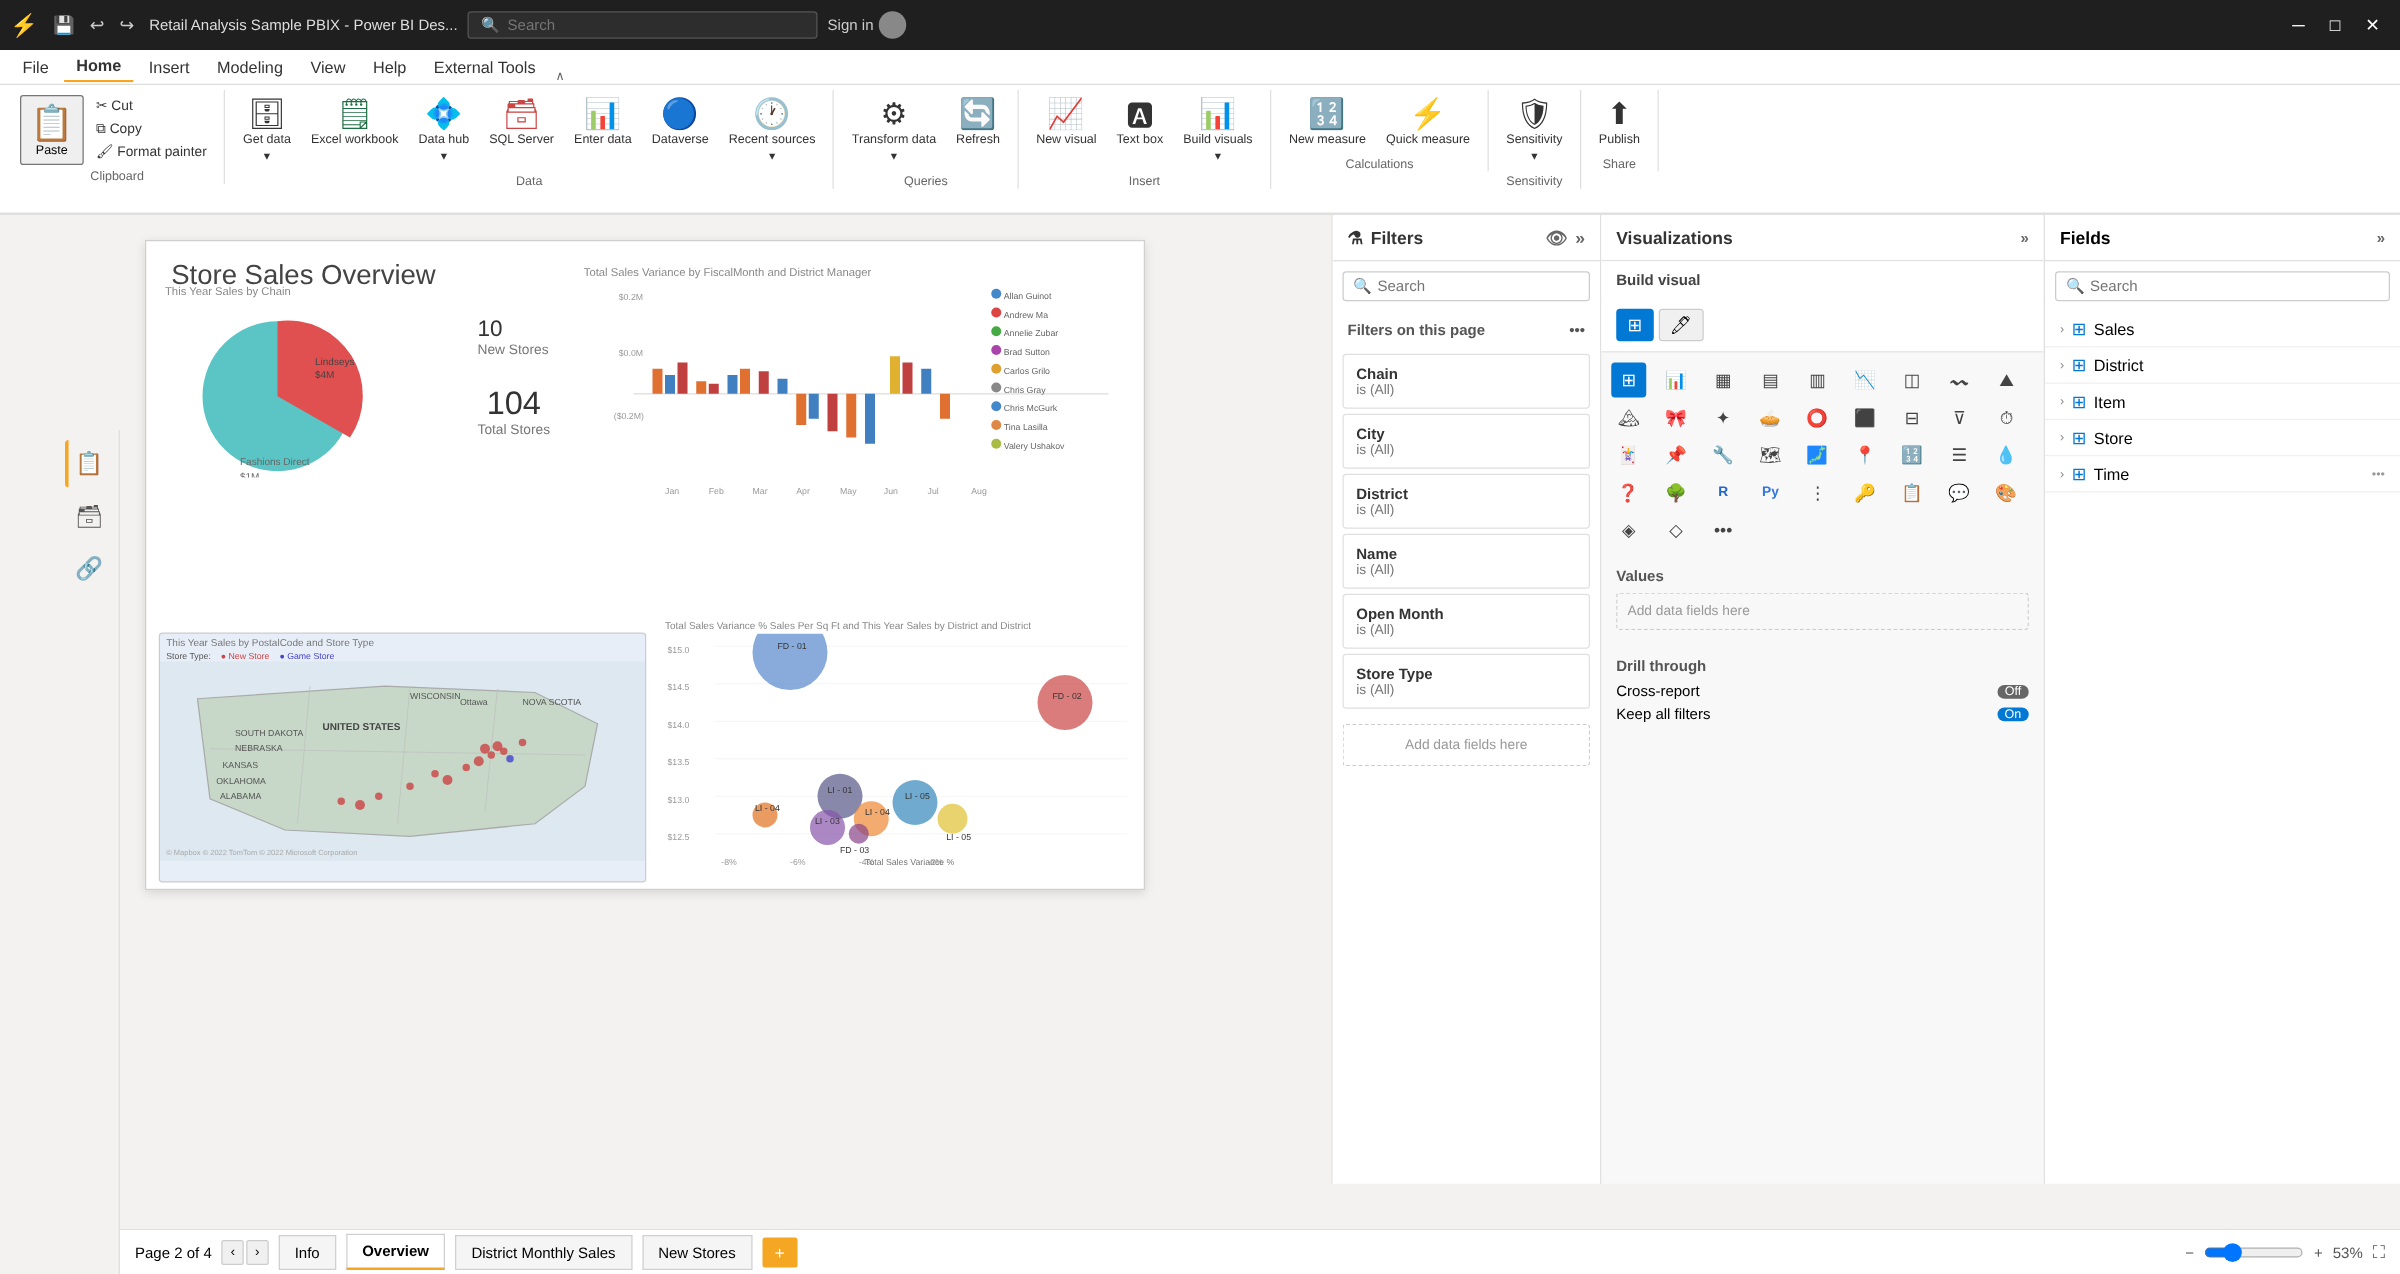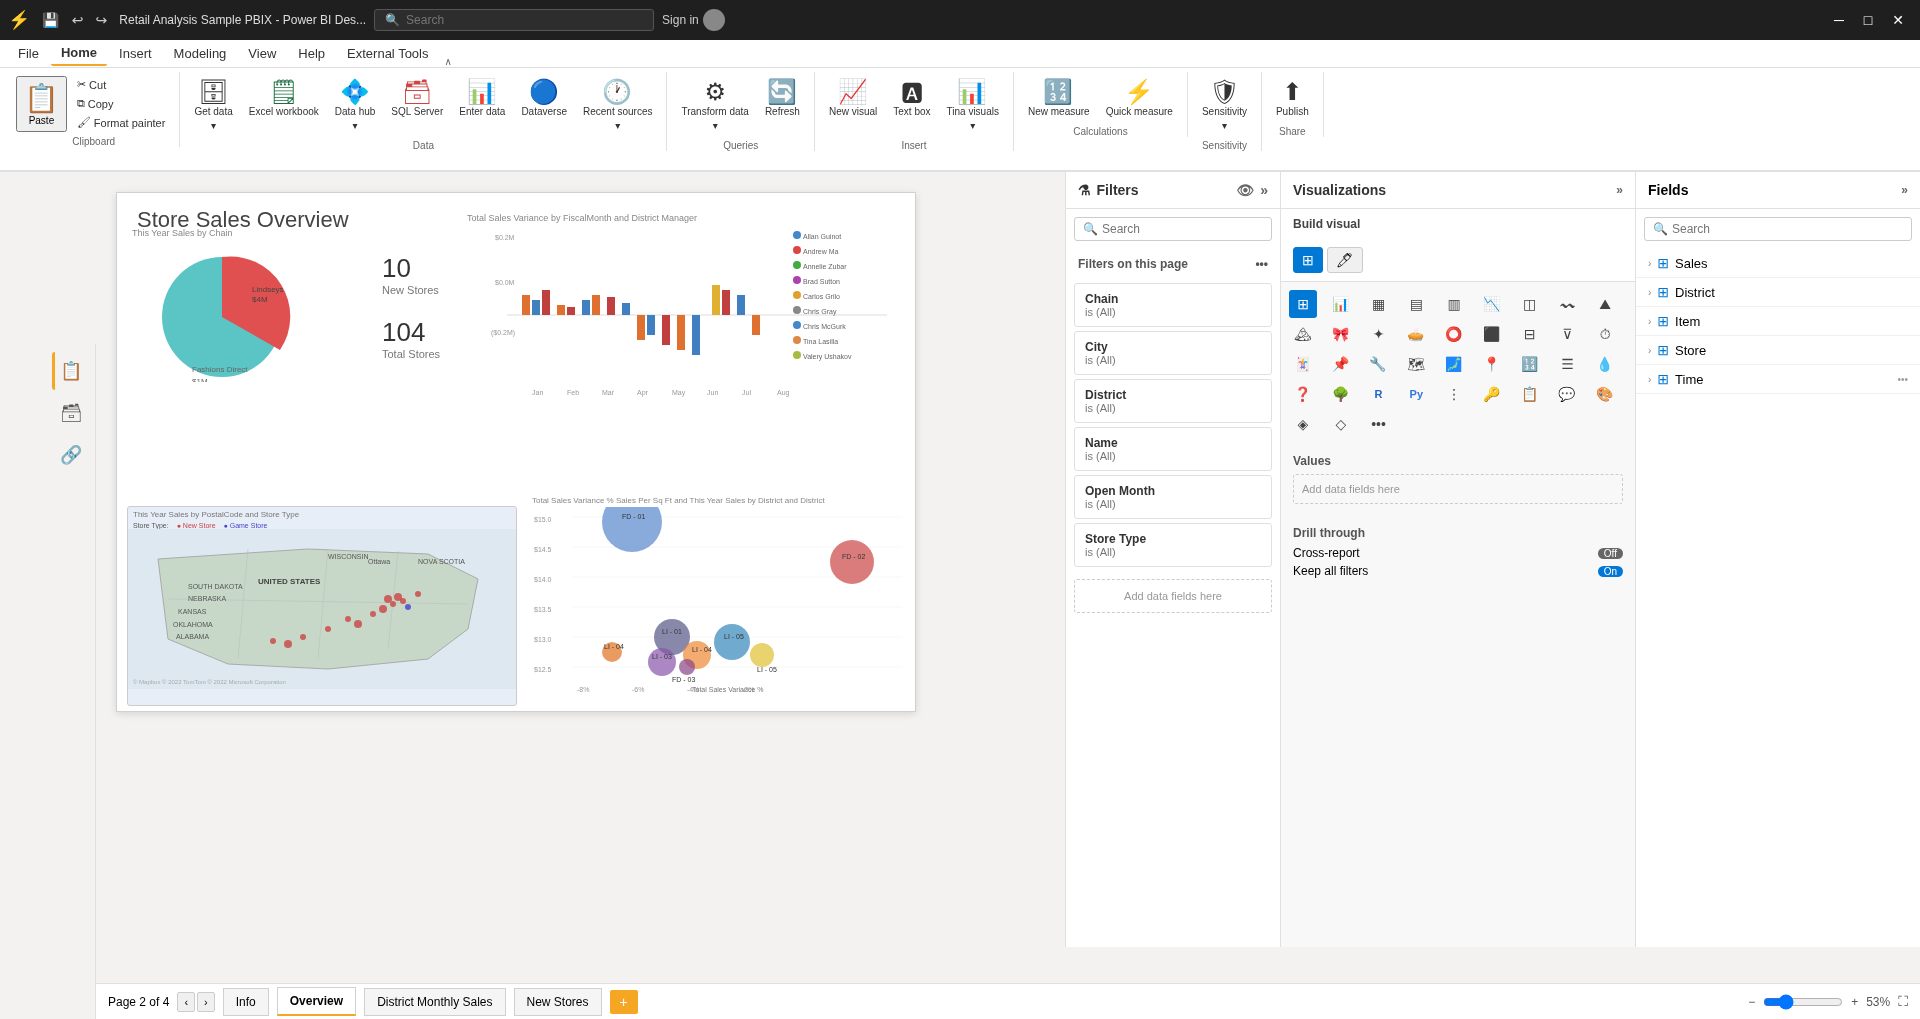--- a/index.html
+++ b/index.html
@@ -307,21 +307,21 @@
       <button class="ribbon-btn">
         <span class="icon">📈</span>
         <span>New visual</span>
       </button>
       <button class="ribbon-btn">
         <span class="icon">🅰</span>
         <span>Text box</span>
       </button>
       <button class="ribbon-btn">
         <span class="icon">📊</span>
-        <span>Tina visuals</span>▾
+        <span>Build visuals</span>▾
       </button>
     </div>
     <div class="ribbon-group-label">Insert</div>
   </div>
 
   <div class="ribbon-group">
     <div class="ribbon-items">
       <button class="ribbon-btn">
         <span class="icon">🔢</span>
         <span>New measure</span>
@@ -378,24 +378,24 @@
 
             <path d="M90,75 L90,15 A60,60 0 0,1 148,108 Z" fill="#e05050"></path>
             <text x="60" y="130" font-size="8" fill="#666">Fashions Direct</text>
             <text x="60" y="142" font-size="8" fill="#666">$1M</text>
             <text x="120" y="50" font-size="8" fill="#444">Lindseys</text>
             <text x="120" y="60" font-size="8" fill="#444">$4M</text>
           </svg>
         </div>
 
         <div style="position:absolute;top:60px;left:265px;">
-          <div style="font-size:26px;font-weight:300;color:#333;">10</div>
+          <div style="font-size:18px;font-weight:300;color:#333;">10</div>
           <div style="font-size:11px;color:#777;">New Stores</div>
         </div>
-        <div style="position:absolute;top:124px;left:265px;">
+        <div style="position:absolute;top:114px;left:265px;text-align:center;">
           <div style="font-size:26px;font-weight:300;color:#333;">104</div>
           <div style="font-size:11px;color:#777;">Total Stores</div>
         </div>
 
         <div style="position:absolute;top:20px;left:350px;right:5px;height:200px;">
           <div style="font-size:9px;color:#888;margin-bottom:2px;">Total Sales Variance by FiscalMonth and District Manager</div>
           <svg width="420" height="175">
 
             <text x="28" y="15" font-size="7" fill="#999">$0.2M</text>
             <text x="28" y="60" font-size="7" fill="#999">$0.0M</text>

